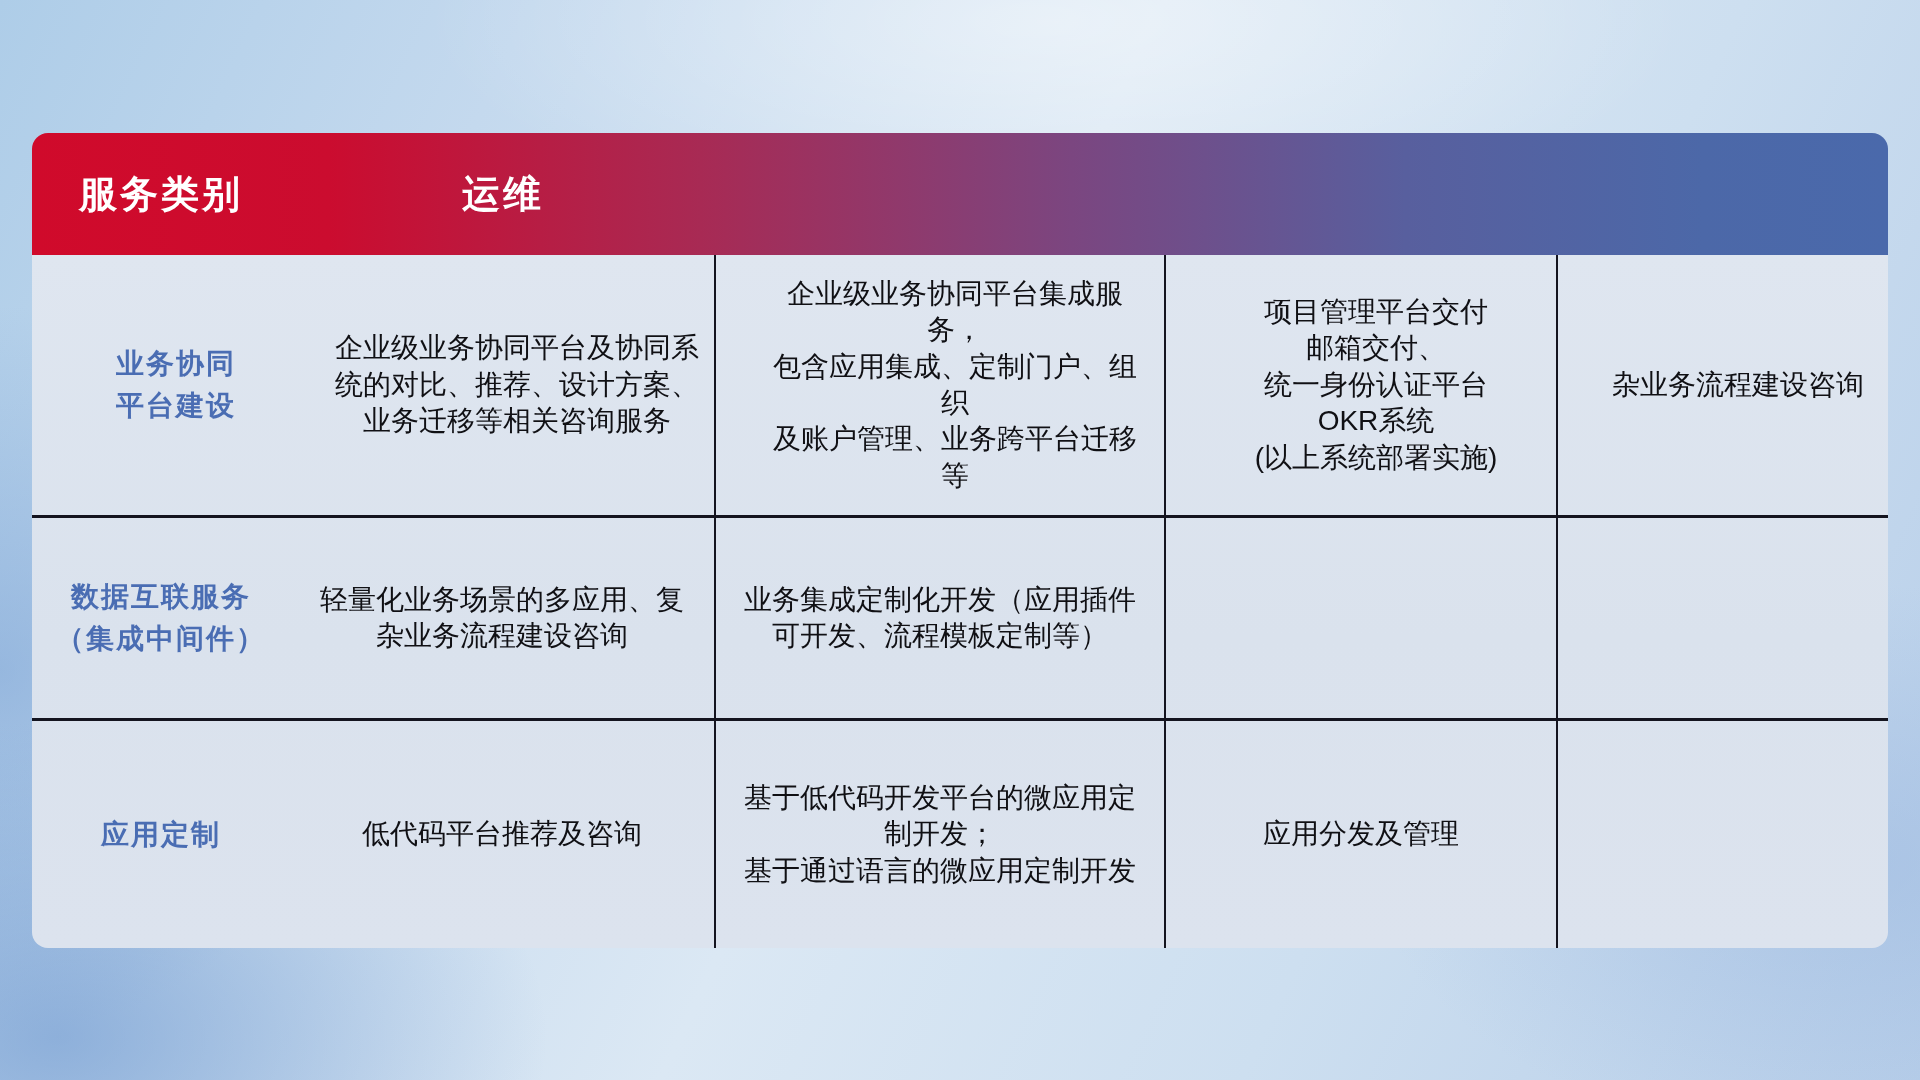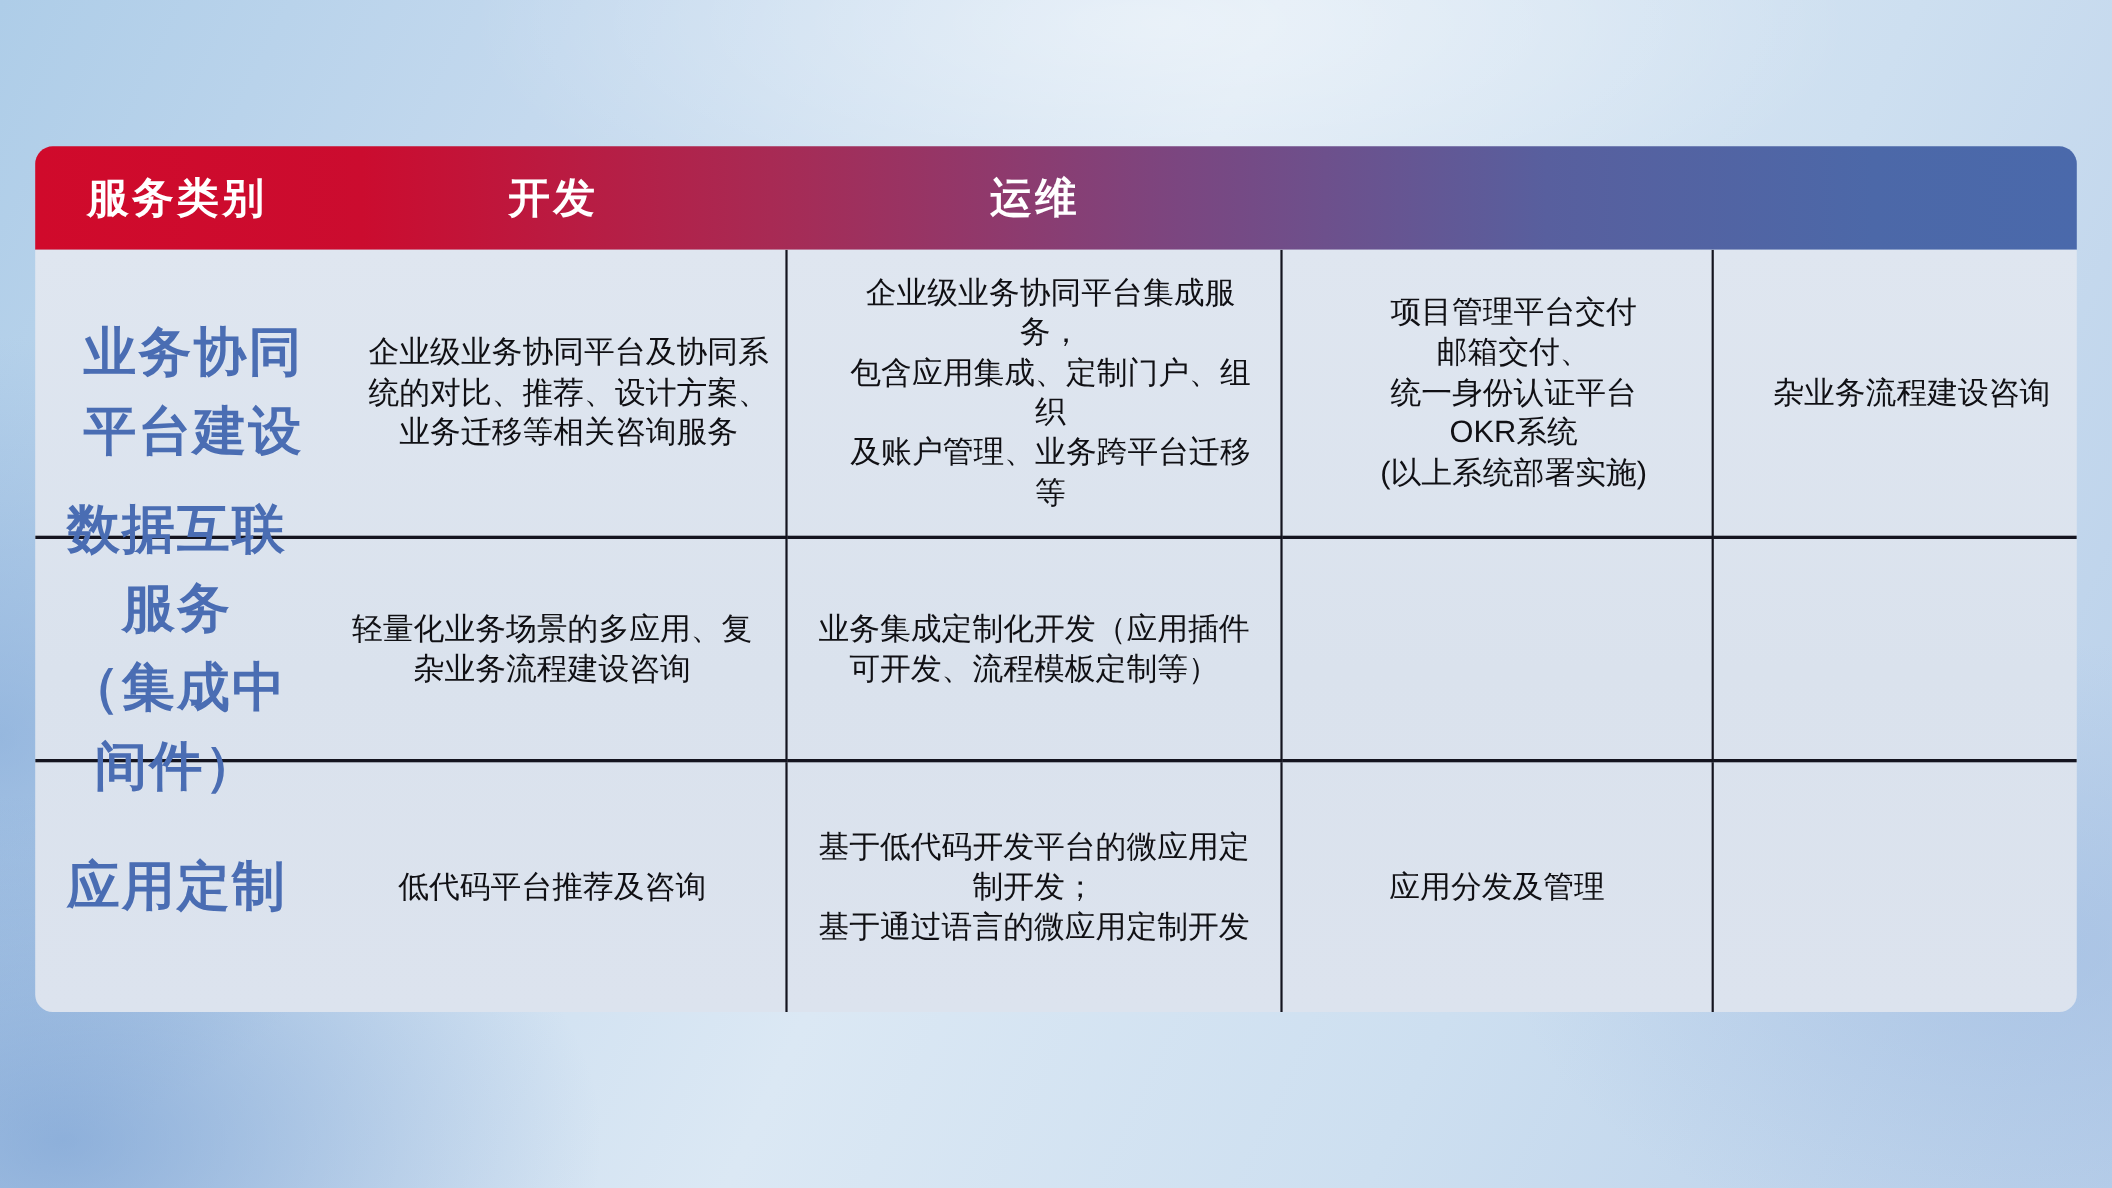--- a/index.html
+++ b/index.html
@@ -16,21 +16,21 @@
       radial-gradient(900px 300px at 55% 2%, rgba(255,255,255,0.45), rgba(255,255,255,0) 70%),
       radial-gradient(700px 400px at 97% 80%, rgba(150,180,222,0.45), rgba(150,180,222,0) 70%),
       linear-gradient(115deg, #aecde8 0%, #c4d9ee 22%, #dbe8f4 48%, #cddff0 72%, #b7cee9 100%);
   }
   .table {
     position: absolute; left: 32px; top: 133px; width: 1856px; height: 815px;
   }
   .thead {
     display: grid;
     grid-template-columns: 258px 426px 450px 392px 330px;
-    height: 94px;
+    height: 122px;
     border-radius: 16px 16px 0 0;
     background: linear-gradient(90deg,
       #d00a2b 0%, #cb0c2f 16%, #a82a54 36%, #7b4680 56%,
       #585f9e 74%, #4c68a8 90%, #4a69ab 100%);
   }
   .th {
     display: flex; align-items: center; justify-content: center;
     color: #ffffff; font-size: 38px; font-weight: bold; letter-spacing: 3px;
   }
   .tbody {
@@ -50,38 +50,35 @@
   
   .td.c2, .td.c3, .td.c4 { border-right: 2px solid #14141f; }
   
   .r1 .td { border-bottom: 3px solid #14141f; padding-left: 44px; }
   .r2 .td { border-bottom: 3px solid #14141f; justify-content: center; }
   .cell-text {
     white-space: pre-line;
     font-size: 28px; line-height: 1.3; color: #101014;
   }
   .category .cell-text {
-    font-size: 48px; font-weight: bold; line-height: 1.5;
+    font-size: 28px; font-weight: bold; line-height: 1.5;
     letter-spacing: 2px; color: #4a6db3;
   }
   .row { display: contents; }
 </style>
 </head>
 <body>
 
 <div class="bg"></div>
 
 <div class="table">
 
   <div class="thead">
     <div class="th">
       <span>服务类别</span>
-    </div>
-    <div class="th">
-      <span>开发</span>
     </div>
     <div class="th">
       <span>运维</span>
     </div>
   </div>
 
   <div class="tbody">
 
     <div class="row r1">
       <div class="td c1 category">

